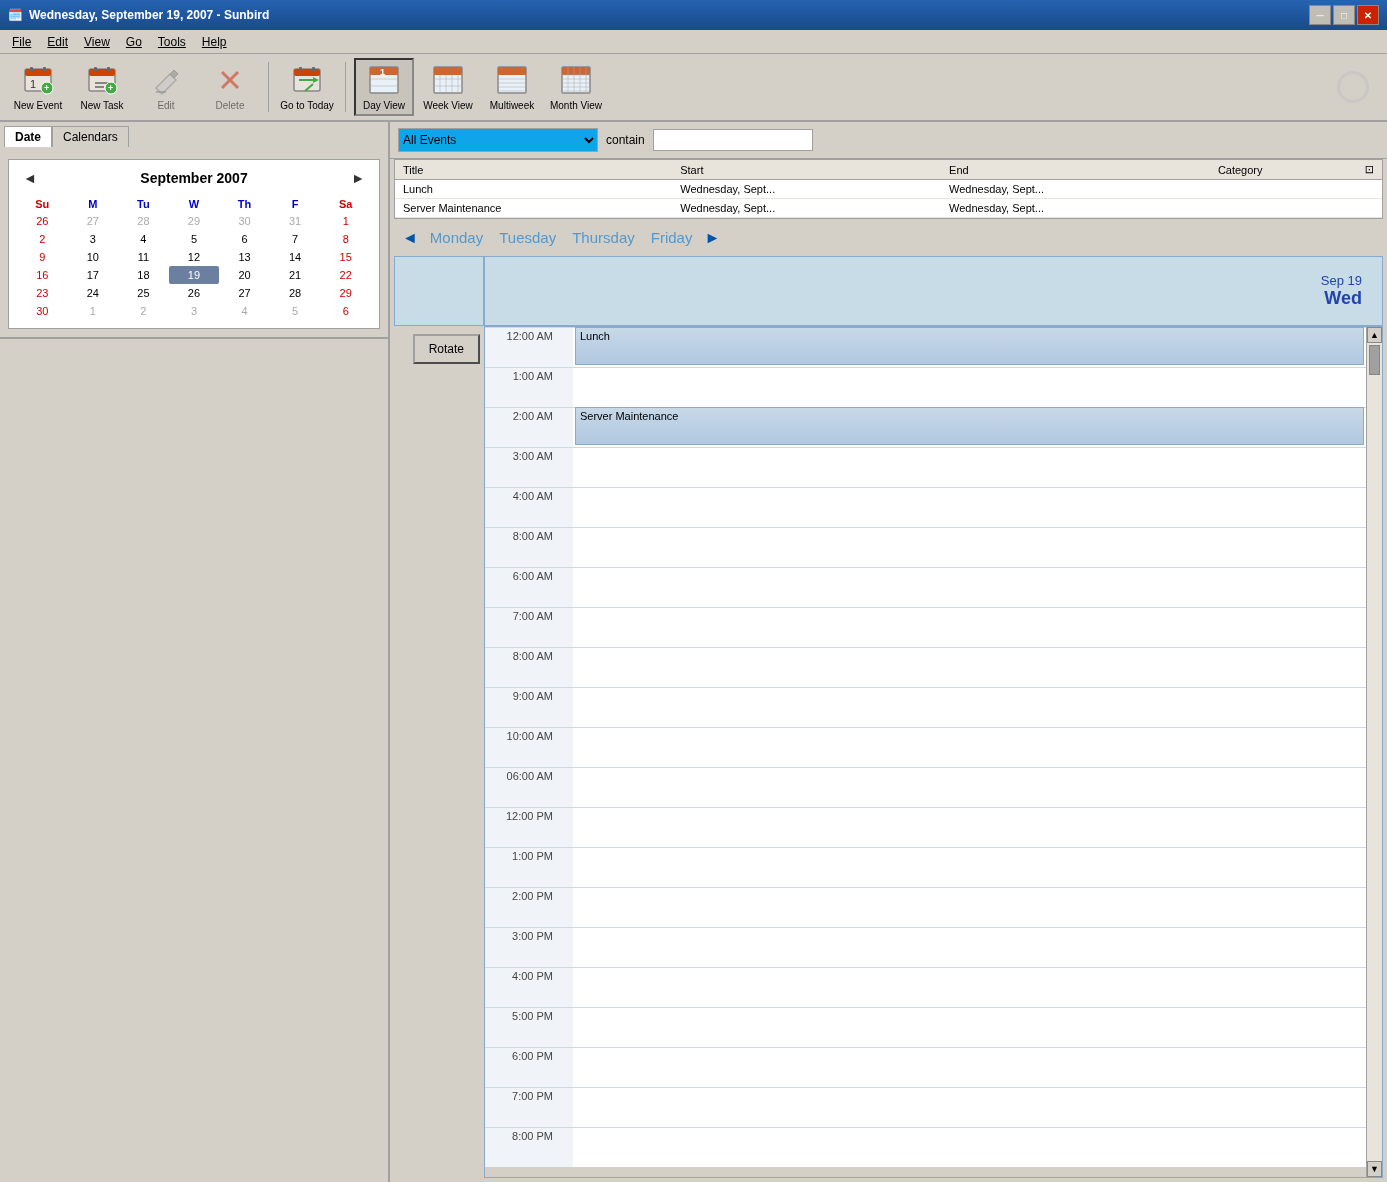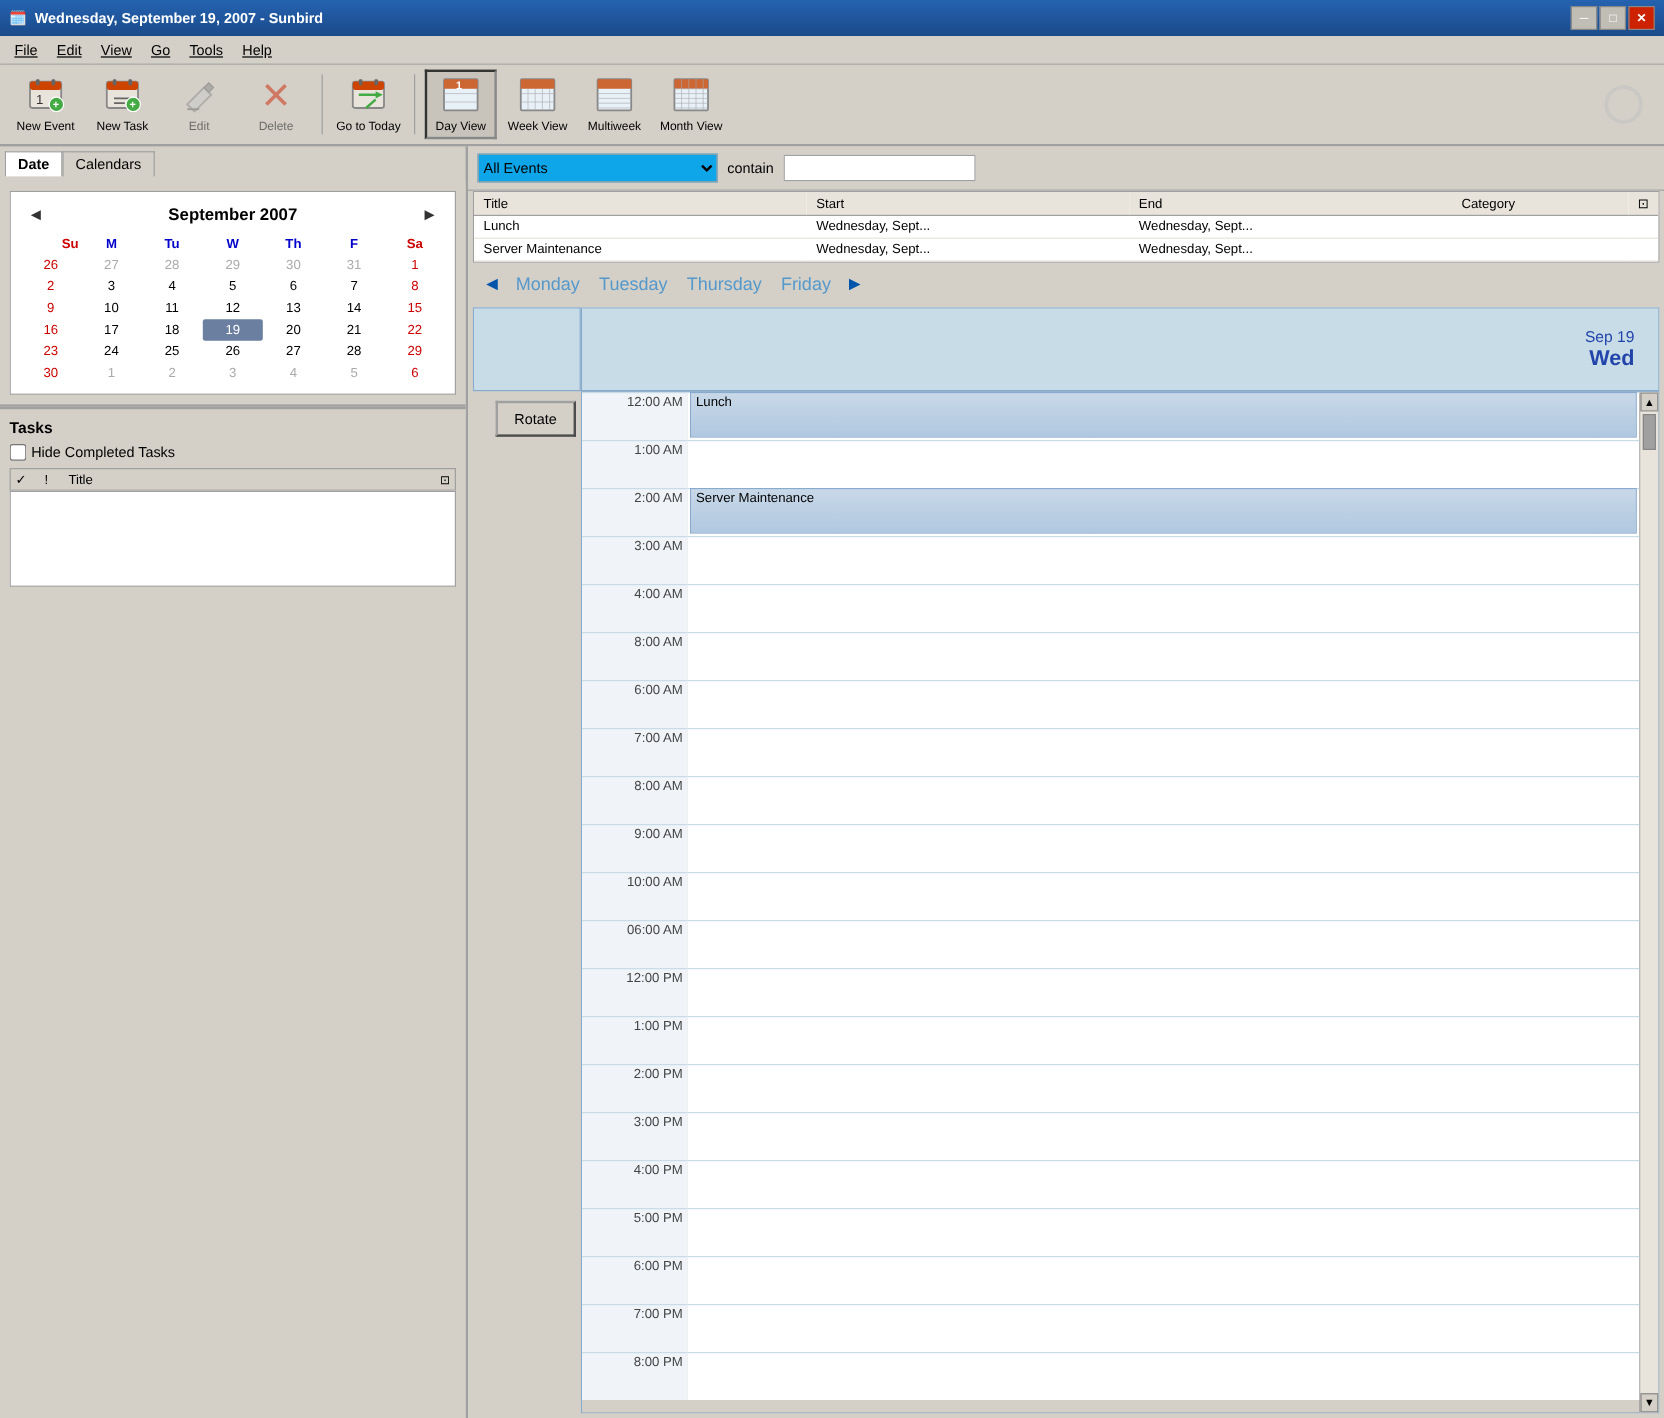--- a/index.html
+++ b/index.html
@@ -148,21 +148,21 @@
       background: #c8dce8; border: 1px solid #88aacc;
       text-align: center; padding: 6px; font-size: 13px; color: #2244aa;
     }
     #day-column-header .day-date { font-size: 13px; font-weight: normal; }
     #day-column-header .day-name { font-size: 18px; font-weight: bold; color: #2244aa; }
     #cal-scroll-body { flex: 1; overflow-y: auto; display: flex; }
 
     #time-labels { width: 88px; min-width: 88px; flex-shrink: 0; }
     .time-slot {
       height: 40px; display: flex; align-items: flex-start; justify-content: flex-end;
-      padding-right: 4px; padding-top: 2px; font-size: 11px; color: #444;
+      padding-right: 20px; padding-top: 2px; font-size: 11px; color: #444;
       border-top: 1px solid #c8dce8; background: #f0f4f8;
     }
 
     #events-column { flex: 1; position: relative; }
     .event-slot {
       height: 40px; border-top: 1px solid #c8dce8; background: white;
     }
     .event-block {
       position: absolute; left: 2px; right: 2px;
       background: linear-gradient(to bottom, #c8d8e8, #b0c8e0);
@@ -354,21 +354,21 @@
         <div id="cal-nav">
           <span class="cal-nav-btn">◄</span>
           <span id="cal-nav-title">
             <span>September</span>&nbsp;<span>2007</span>
           </span>
           <span class="cal-nav-btn">►</span>
         </div>
         <table id="cal-grid">
           <thead>
             <tr>
-              <th style="color:#cc0000;text-align:right;">Su</th>
+              <th style="color:#cc0000;">Su</th>
               <th>M</th>
               <th>Tu</th>
               <th>W</th>
               <th>Th</th>
               <th>F</th>
               <th style="color:#cc0000;">Sa</th>
             </tr>
           </thead>
           <tbody id="cal-tbody">
           <tr>
@@ -423,34 +423,20 @@
                 <td class="other-month">3</td>
                 <td class="other-month">4</td>
                 <td class="other-month">5</td>
                 <td class="other-month saturday">6</td>
               </tr>
             </tbody>
         </table>
       </div>
     </div>
 
-    <div id="tasks-panel">
-      <div id="tasks-title">Tasks</div>
-      <div id="tasks-hide-completed">
-        <input type="checkbox" style="">
-        <label>Hide Completed Tasks</label>
-      </div>
-      <div id="tasks-header">
-        <span style="width:20px;">✓</span>
-        <span style="width:16px;">!</span>
-        <span style="flex:1;">Title</span>
-        <span style="font-size:10px;">⊡</span>
-      </div>
-      <div id="tasks-list-area"></div>
-    </div>
   </div>
 
   <div id="right-panel">
 
     <div id="events-filter">
       <select>
         <option>All Events</option>
         <option>Today</option>
         <option>This Week</option>
         <option>This Month</option>

